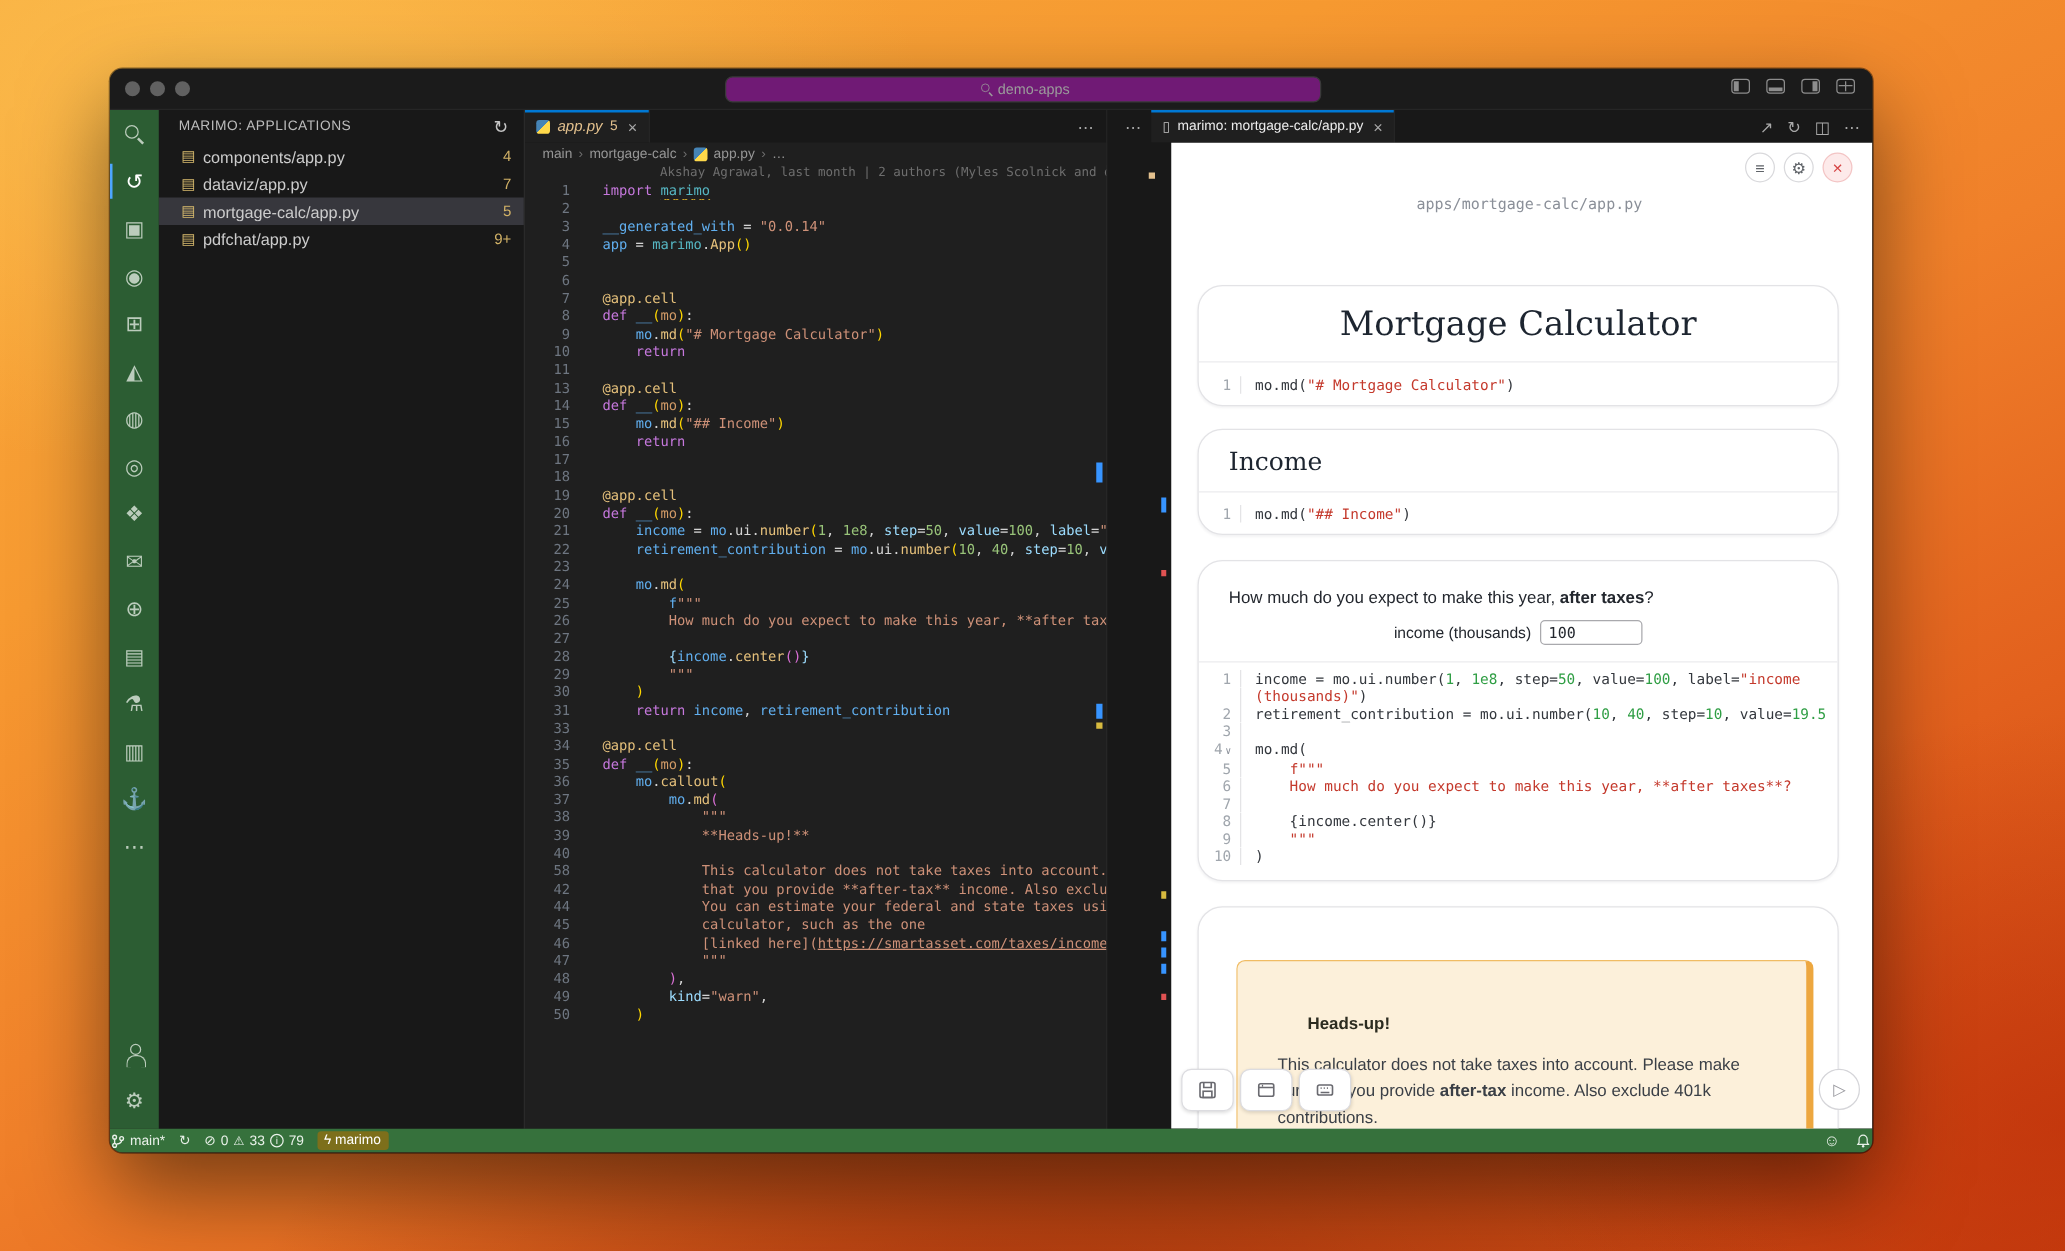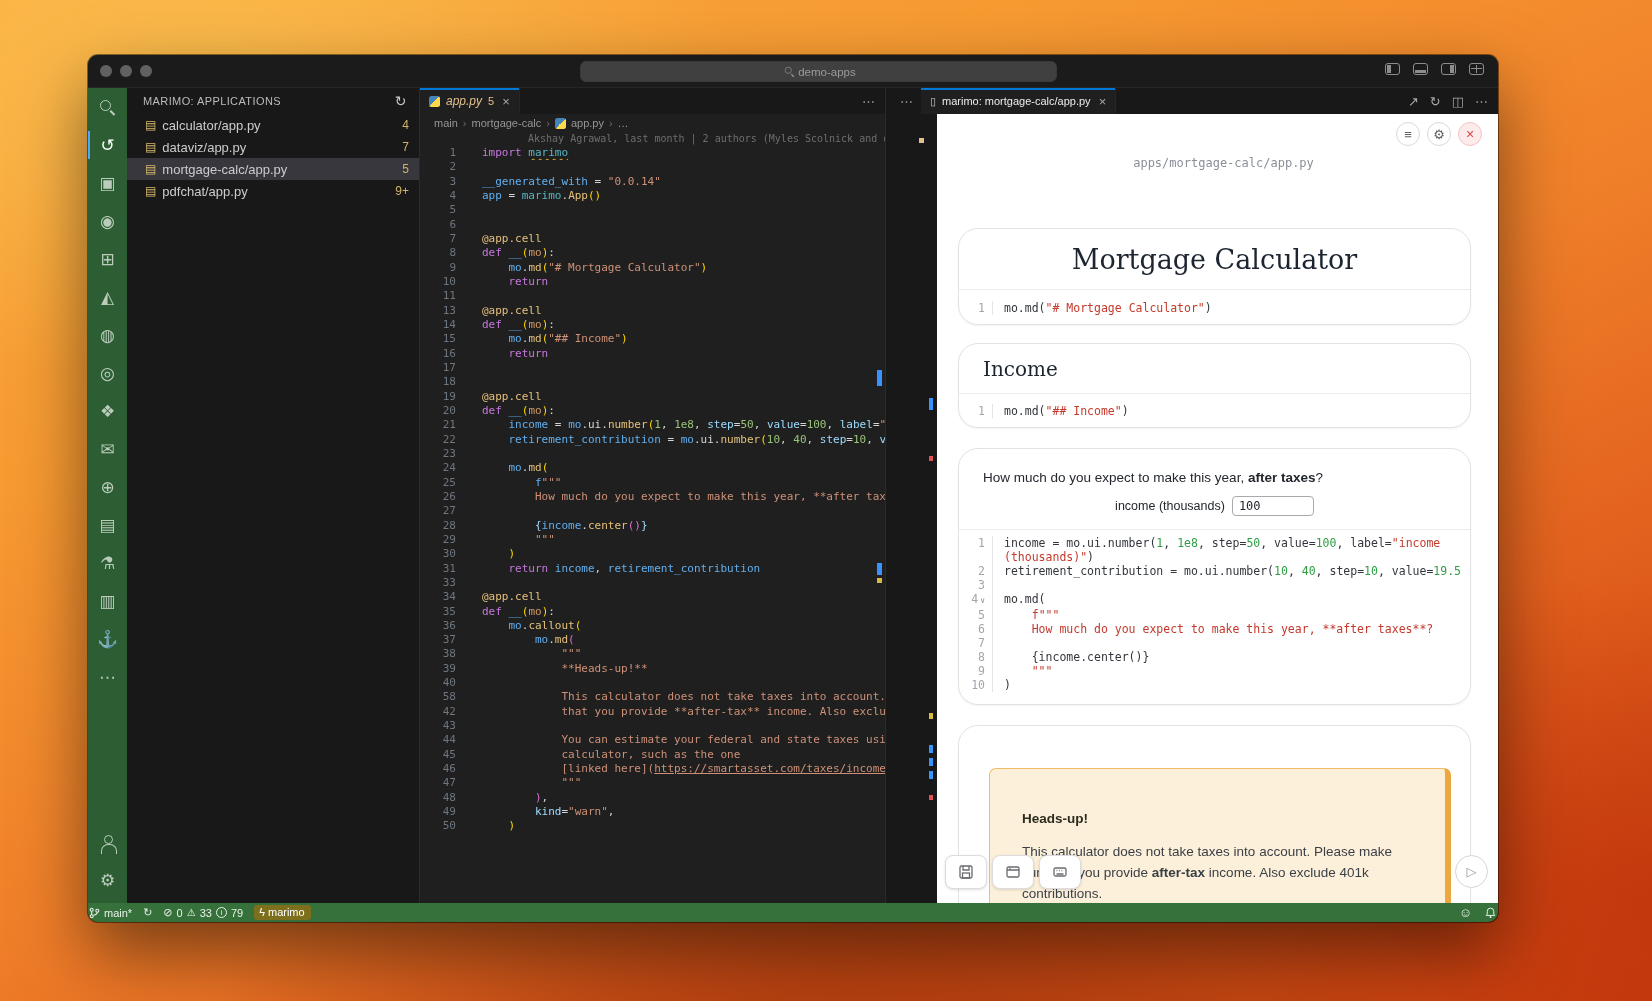--- a/index.html
+++ b/index.html
@@ -17,21 +17,21 @@
     box-shadow:0 30px 70px rgba(0,0,0,.5), 0 0 0 1px rgba(0,0,0,.45); }
 
   
   .titlebar { position:absolute; top:0; left:0; right:0; height:33px; background:#1b1b1b;
     display:flex; align-items:center; border-bottom:1px solid #262626; }
   .lights { display:flex; gap:8px; margin-left:12px; }
   .light { width:12px; height:12px; border-radius:50%; background:#616161; }
   .nav { margin-left:438px; display:flex; gap:12px; color:#9a9a9a; font-size:14px; }
   .navbtn { cursor:default; }
   .cmdcenter { position:absolute; left:492px; top:6px; width:477px; height:21px;
-    background:#404040; border:1px solid #3a3a3a; border-radius:6px;
+    background:#701a75; border:1px solid #3a3a3a; border-radius:6px;
     display:flex; align-items:center; justify-content:center; gap:0;
     color:#9b9b9b; font-size:11.5px; }
   .tb-icons { position:absolute; right:14px; top:8px; display:flex; gap:13px; align-items:center; }
   .lt { width:15px; height:12px; border:1.4px solid #8d8d8d; border-radius:3px; position:relative; }
   .lt-left::before { content:""; position:absolute; left:1px; top:1px; bottom:1px; width:4px; background:#8d8d8d; }
   .lt-bottom::before { content:""; position:absolute; left:1px; right:1px; bottom:1px; height:3px; background:#8d8d8d; }
   .lt-right::before { content:""; position:absolute; right:1px; top:1px; bottom:1px; width:4px; background:#8d8d8d; }
   .lt-grid::before { content:""; position:absolute; left:1px; right:1px; top:4px; height:1.4px; background:#8d8d8d; }
   .lt-grid::after { content:""; position:absolute; top:1px; bottom:1px; left:6px; width:1.4px; background:#8d8d8d; }
 
@@ -195,21 +195,21 @@
 
     <div class="sidebar">
       <div class="sb-head">
         <span>MARIMO: APPLICATIONS</span>
         <span class="sp"></span>
         <span class="sb-refresh">↻</span>
       </div>
       <div>
           <div class="sb-item">
             <span class="sb-ico">▤</span>
-            <span class="sb-label">calculator/app.py</span>
+            <span class="sb-label">components/app.py</span>
             <span class="sb-badge">4</span>
           </div>
           <div class="sb-item">
             <span class="sb-ico">▤</span>
             <span class="sb-label">dataviz/app.py</span>
             <span class="sb-badge">7</span>
           </div>
           <div class="sb-item sel">
             <span class="sb-ico">▤</span>
             <span class="sb-label">mortgage-calc/app.py</span>
@@ -281,21 +281,20 @@
             <div class="crow"><span class="cg">33</span><span class="cc"></span></div>
             <div class="crow"><span class="cg">34</span><span class="cc"><span class="tk-f">@app.cell</span></span></div>
             <div class="crow"><span class="cg">35</span><span class="cc"><span class="tk-k">def </span><span class="tk-v">__</span><span class="tk-b">(</span><span class="tk-p">mo</span><span class="tk-b">)</span><span class="tk-w">:</span></span></div>
             <div class="crow"><span class="cg">36</span><span class="cc"><span class="tk-w">    </span><span class="tk-v">mo</span><span class="tk-w">.</span><span class="tk-f">callout</span><span class="tk-b">(</span></span></div>
             <div class="crow"><span class="cg">37</span><span class="cc"><span class="tk-w">        </span><span class="tk-v">mo</span><span class="tk-w">.</span><span class="tk-f">md</span><span class="tk-c">(</span></span></div>
             <div class="crow"><span class="cg">38</span><span class="cc"><span class="tk-s">            """</span></span></div>
             <div class="crow"><span class="cg">39</span><span class="cc"><span class="tk-s">            **Heads-up!**</span></span></div>
             <div class="crow"><span class="cg">40</span><span class="cc"></span></div>
             <div class="crow"><span class="cg">58</span><span class="cc"><span class="tk-s">            This calculator does not take taxes into account. Please make sure</span></span></div>
             <div class="crow"><span class="cg">42</span><span class="cc"><span class="tk-s">            that you provide **after-tax** income. Also exclude 401k contributions.</span></span></div>
-            <div class="crow"><span class="cg">43</span><span class="cc"></span></div>
             <div class="crow"><span class="cg">44</span><span class="cc"><span class="tk-s">            You can estimate your federal and state taxes using an online</span></span></div>
             <div class="crow"><span class="cg">45</span><span class="cc"><span class="tk-s">            calculator, such as the one</span></span></div>
             <div class="crow"><span class="cg">46</span><span class="cc"><span class="tk-s">            [linked here](</span><span class="tk-u">https://smartasset.com/taxes/income-taxes</span></span></div>
             <div class="crow"><span class="cg">47</span><span class="cc"><span class="tk-s">            """</span></span></div>
             <div class="crow"><span class="cg">48</span><span class="cc"><span class="tk-w">        </span><span class="tk-c">)</span><span class="tk-w">,</span></span></div>
             <div class="crow"><span class="cg">49</span><span class="cc"><span class="tk-w">        </span><span class="tk-a">kind</span><span class="tk-w">=</span><span class="tk-s">"warn"</span><span class="tk-w">,</span></span></div>
             <div class="crow"><span class="cg">50</span><span class="cc"><span class="tk-w">    </span><span class="tk-b">)</span></span></div>
           </div>
         <div class="ed-mark" style="top:238px;height:16px;background:#3794ff"></div>
         <div class="ed-mark" style="top:431px;height:12px;background:#3794ff"></div>
@@ -372,21 +371,21 @@
                 <div class="cell-codeline"><span class="mg">6</span><span class="mc"><span class="mk-r">    How much do you expect to make this year, **after taxes**?</span></span></div>
                 <div class="cell-codeline"><span class="mg">7</span><span class="mc"></span></div>
                 <div class="cell-codeline"><span class="mg">8</span><span class="mc"><span class="mk-c">    {income.center()}</span></span></div>
                 <div class="cell-codeline"><span class="mg">9</span><span class="mc"><span class="mk-r">    """</span></span></div>
                 <div class="cell-codeline"><span class="mg">10</span><span class="mc"><span class="mk-c">)</span></span></div>
               </div>
           </div>
 
           <div class="card" style="top:611px;height:300px;">
             <div class="callout" style="margin:42px 19px 0 30px;height:240px;padding:42px 24px 0 32px;">
-              <div style="font-size:13.5px;font-weight:bold;color:#2c2c20;">Heads-up!</div>
+              <div style="font-size:13.5px;font-weight:bold;color:#2c2c20;margin-left:24px;">Heads-up!</div>
               <div style="margin-top:15px;font-size:13.5px;line-height:21px;color:#3a3f46;max-width:385px;" id="callout-p1"><span>This calculator does not take taxes into account. Please make sure that you provide </span><b>after-tax</b><span> income. Also exclude 401k contributions.</span></div>
 
             </div>
           </div>
 
           <div class="actionbtn" style="left:8px;top:741px;">
             <svg width="16" height="16" viewBox="0 0 16 16">
                 <g fill="none" stroke="currentColor" stroke-width="1.3">
                   <rect x="2" y="2" width="12" height="12" rx="1.5"></rect>
                   <path d="M5 2v4h6V2"></path>

